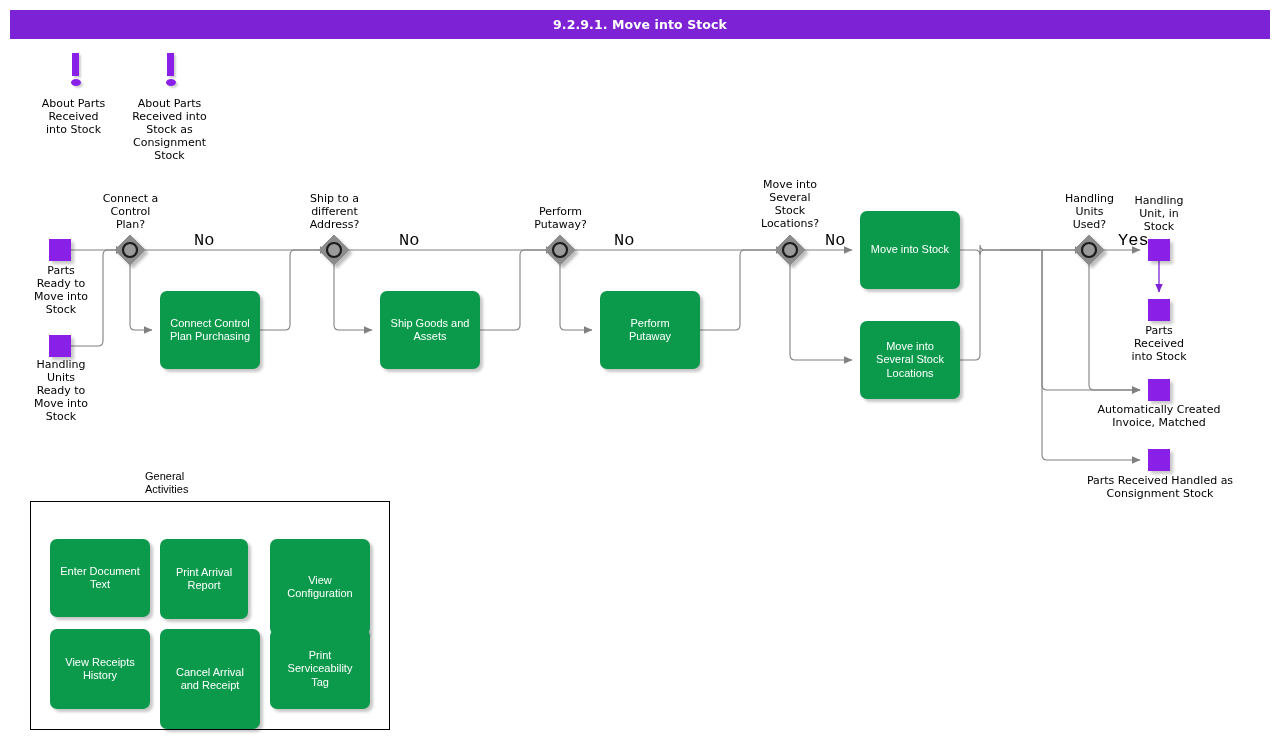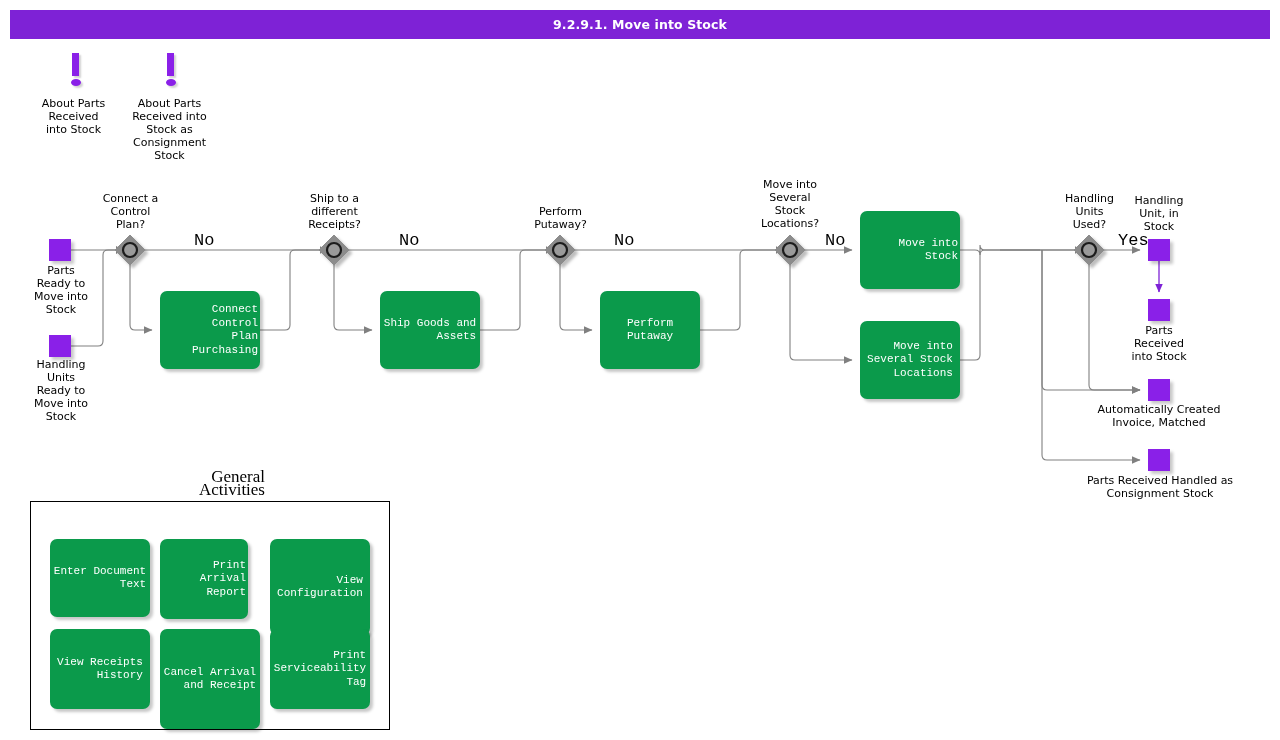--- a/index.html
+++ b/index.html
@@ -55,23 +55,23 @@
     color: #000000;
     line-height: 13px;
     margin-left: 8px;
   }
   .task-box {
     position: absolute;
     border-radius: 7px;
     display: flex;
     align-items: center;
     justify-content: center;
-    text-align: right;
+    text-align: center;
     color: #ffffff;
-    font-family: Liberation Mono, monospace;
+    font-family: Liberation Sans, sans-serif;
     font-size: 11px;
     line-height: 13.5px;
     white-space: pre-line;
     box-shadow: 3px 3px 3px rgba(0,0,0,0.22);
     box-sizing: border-box;
     padding: 2px;
   }
   .event-sq {
     position: absolute;
     width: 22px;
@@ -95,23 +95,23 @@
     box-shadow: 2px 2px 2px rgba(0,0,0,0.18);
   }
   .group-box {
     position: absolute;
     border: 1px solid #000000;
     background: #ffffff;
     box-sizing: border-box;
   }
   .group-title {
     position: absolute;
-    text-align: right;
-    font-family: Liberation Serif, serif;
-    font-size: 17px;
+    text-align: left;
+    font-family: Liberation Sans, sans-serif;
+    font-size: 11px;
     color: #000000;
     line-height: 13px;
     white-space: pre-line;
   }
 </style>
 </head>
 <body style="background: rgb(255, 255, 255);">
 
 <svg id="canvas" xmlns="http://www.w3.org/2000/svg">
   <defs>
@@ -177,21 +177,21 @@
 <div class="title-bar" style="background: rgb(126, 34, 214);">
   <span class="title-text">9.2.9.1. Move into Stock</span>
 </div>
 
 <div id="overlay">
     <div class="node-label" style="left: 83px; top: 192px; width: 95px;">Connect a
 Control
 Plan?</div>
     <div class="node-label" style="left: 287px; top: 192px; width: 95px;">Ship to a
 different
-Receipts?</div>
+Address?</div>
     <div class="node-label" style="left: 513px; top: 205px; width: 95px;">Perform
 Putaway?</div>
     <div class="node-label" style="left: 740px; top: 178px; width: 100px;">Move into
 Several
 Stock
 Locations?</div>
     <div class="node-label" style="left: 1042px; top: 192px; width: 95px;">Handling
 Units
 Used?</div>
     <div class="task-box" style="left: 160px; top: 291px; width: 100px; height: 78px; background: rgb(11, 154, 75);"><span>Connect Control

